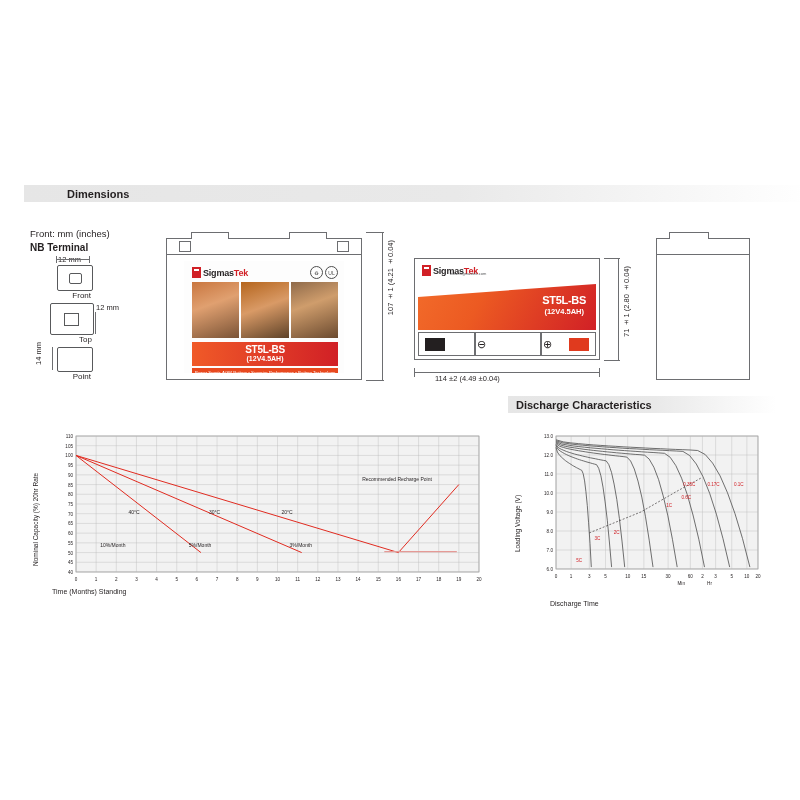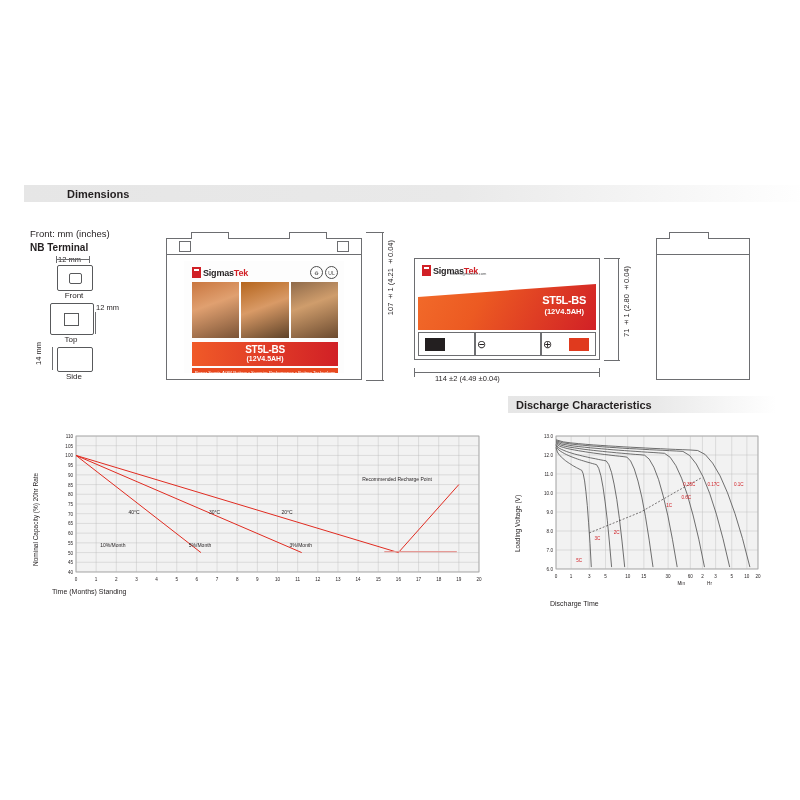--- a/index.html
+++ b/index.html
@@ -63,21 +63,21 @@
     border-radius: 2px;
     position: relative;
   }
   .term-box .hole {
     position: absolute;
     border: 1px solid #58595b;
     background: #fff;
   }
   .term-label {
     font-size: 8px;
-    text-align: center;
+    text-align: right;
     color: #231f20;
   }
   .dim-tag {
     font-size: 7.5px;
     color: #231f20;
     white-space: nowrap;
   }
   .vert-text {
     writing-mode: vertical-rl;
     transform: rotate(180deg);
@@ -346,21 +346,21 @@
   </div>
   <div class="dim-tag" style="position:absolute; left:96px; top:303px;">12 mm</div>
   <div class="rule-v" style="left:95px; top:312px; height:22px;"></div>
   <div class="term-label" style="position:absolute; left:50px; top:335px; width:42px;">Top</div>
 
   <div class="term-box" style="position:absolute; left:57px; top:347px; width:34px; height:23px;"></div>
   <div style="position:absolute; left:34px; top:342px;">
     <span class="vert-text">14 mm</span>
   </div>
   <div class="rule-v" style="left:52px; top:347px; height:23px;"></div>
-  <div class="term-label" style="position:absolute; left:57px; top:372px; width:34px;">Side</div>
+  <div class="term-label" style="position:absolute; left:57px; top:372px; width:34px;">Point</div>
 
   <div id="bat-front">
     <div class="lid"></div>
     <div class="nub" style="left:24px; width:38px;"></div>
     <div class="nub" style="left:122px; width:38px;"></div>
     <div class="lid-cut" style="left:12px;"></div>
     <div class="lid-cut" style="right:12px;"></div>
 
     <div class="label">
       <div class="logo-row">

